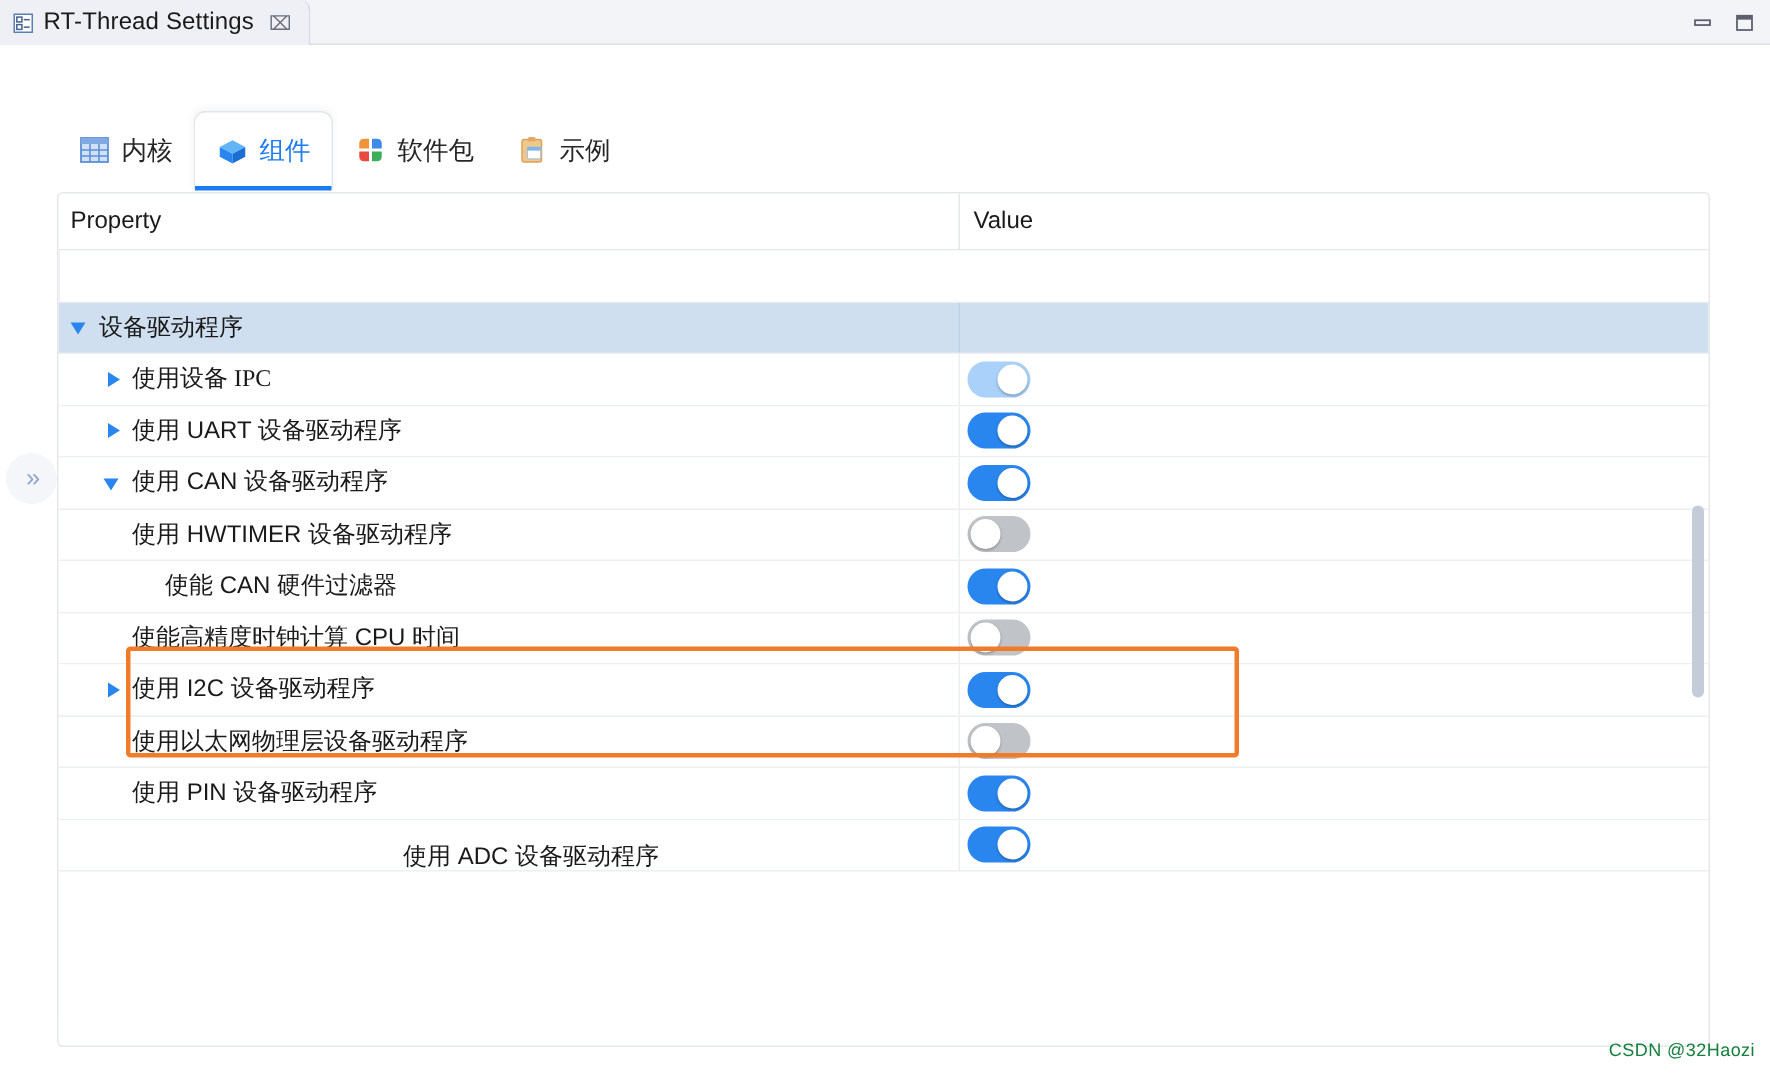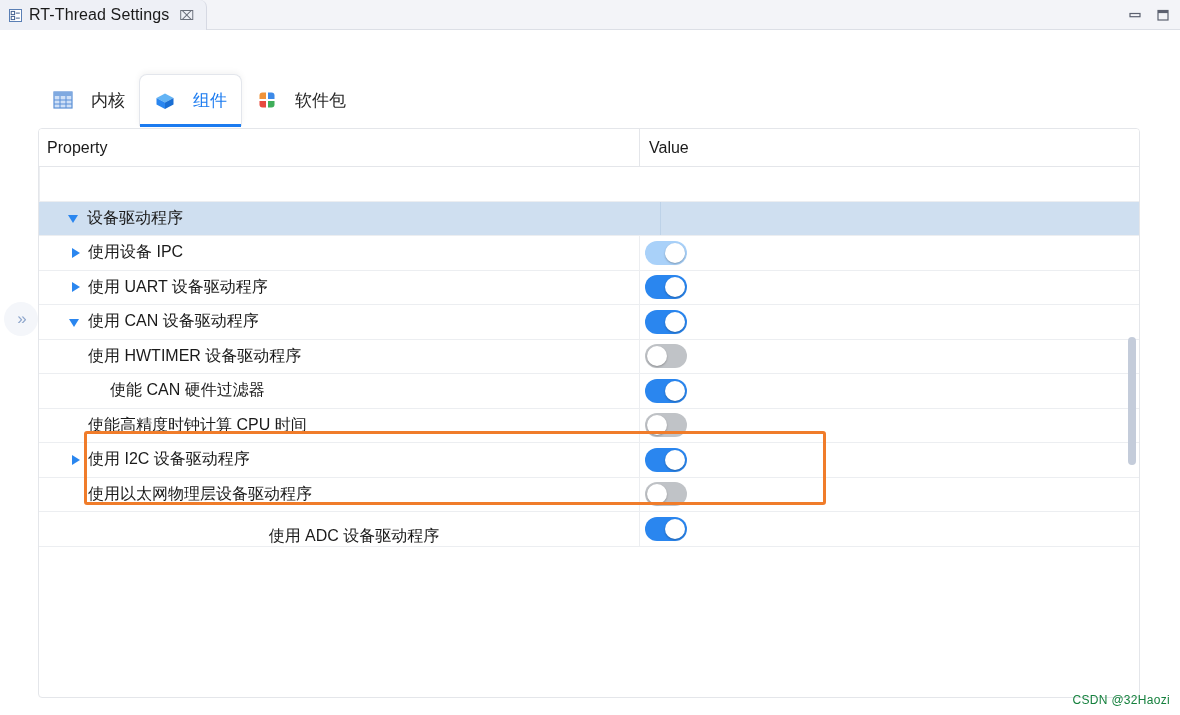--- a/index.html
+++ b/index.html
@@ -89,21 +89,21 @@
     position: absolute;
     left: 0; top: 0;
     display: flex;
     align-items: flex-end;
     height: 58px;
   }
   .tab {
     height: 52px;
     display: flex;
     align-items: center;
-    gap: 17px;
+    gap: 7px;
     padding: 0 14px;
     font-size: 17px;
     color: #262626;
     position: relative;
     white-space: nowrap;
   }
   .tab.active {
     background: #ffffff;
     border: 1px solid #e3e6ec;
     border-bottom: none;
@@ -348,20 +348,29 @@
     <div class="tab">
       <svg class="tab-ico" viewBox="0 0 22 22">
         <path d="M10 3.5 h-3.5 a3 3 0 0 0 -3 3 v3.5 h6.5 z" fill="#f0933a"></path>
         <path d="M12 3.5 h3.5 a3 3 0 0 1 3 3 v3.5 h-6.5 z" fill="#3d8ae8"></path>
         <path d="M10 12 h-6.5 v3.5 a3 3 0 0 0 3 3 h3.5 z" fill="#e84a3f"></path>
         <path d="M12 12 h6.5 v3.5 a3 3 0 0 1 -3 3 h-3.5 z" fill="#3fae5a"></path>
       </svg>
       <span>软件包</span>
     </div>
 
+    <div class="tab">
+      <svg class="tab-ico" viewBox="0 0 22 22">
+        <rect x="4" y="4" width="13" height="15" rx="1.5" fill="#f0c98a" stroke="#d9a35c" stroke-width="1"></rect>
+        <rect x="8" y="2.4" width="5" height="3" rx="1" fill="#e0a964"></rect>
+        <rect x="7.5" y="9" width="9" height="8" rx="1" fill="#ffffff" stroke="#bcc2cc" stroke-width="1"></rect>
+        <rect x="7.5" y="9" width="9" height="2.4" fill="#7fb7e8"></rect>
+      </svg>
+      <span>示例</span>
+    </div>
 
   </div>
 
   <div class="search-wrap">
     <input class="search-input" type="text" placeholder="search" style="">
     <svg class="search-ico" viewBox="0 0 28 28">
       <circle cx="12" cy="12" r="7.4" fill="none" stroke="#111111" stroke-width="1.9"></circle>
       <line x1="17.4" y1="17.4" x2="23.5" y2="23.8" stroke="#111111" stroke-width="1.9" stroke-linecap="round"></line>
     </svg>
   </div>
@@ -372,28 +381,28 @@
   <div class="thead">
     <div class="th th-prop">Property</div>
     <div class="th th-val">Value</div>
   </div>
 
   <div class="tbody" id="tbody">
       <div class="row">
         <div class="cell-val"></div>
       </div>
       <div class="row selected">
-        <div class="cell-prop" style="padding-left: 8px; margin-left: 21px;">
+        <div class="cell-prop" style="padding-left: 8px;">
           <span class="arrow down"></span>
           <span>设备驱动程序</span>
         </div>
         <div class="cell-val"></div>
       </div>
       <div class="row">
-        <div class="cell-prop" style="padding-left: 30px;">
+        <div class="cell-prop" style="padding-left: 30px; font-family: Liberation Serif, serif;">
           <span class="arrow right"></span>
           <span>使用设备 IPC</span>
         </div>
         <div class="cell-val">
           <div class="toggle on-light">
             <span class="knob"></span>
           </div>
         </div>
       </div>
       <div class="row">
@@ -462,20 +471,31 @@
           </div>
         </div>
       </div>
       <div class="row">
         <div class="cell-prop" style="padding-left: 30px;">
           <span class="arrow none"></span>
           <span>使用以太网物理层设备驱动程序</span>
         </div>
         <div class="cell-val">
           <div class="toggle off">
+            <span class="knob"></span>
+          </div>
+        </div>
+      </div>
+      <div class="row">
+        <div class="cell-prop" style="padding-left: 30px;">
+          <span class="arrow none"></span>
+          <span>使用 PIN 设备驱动程序</span>
+        </div>
+        <div class="cell-val">
+          <div class="toggle on">
             <span class="knob"></span>
           </div>
         </div>
       </div>
       <div class="row">
         <div class="cell-prop" style="padding-left: 30px; flex-direction: column;">
           <span class="arrow none"></span>
           <span>使用 ADC 设备驱动程序</span>
         </div>
         <div class="cell-val">

